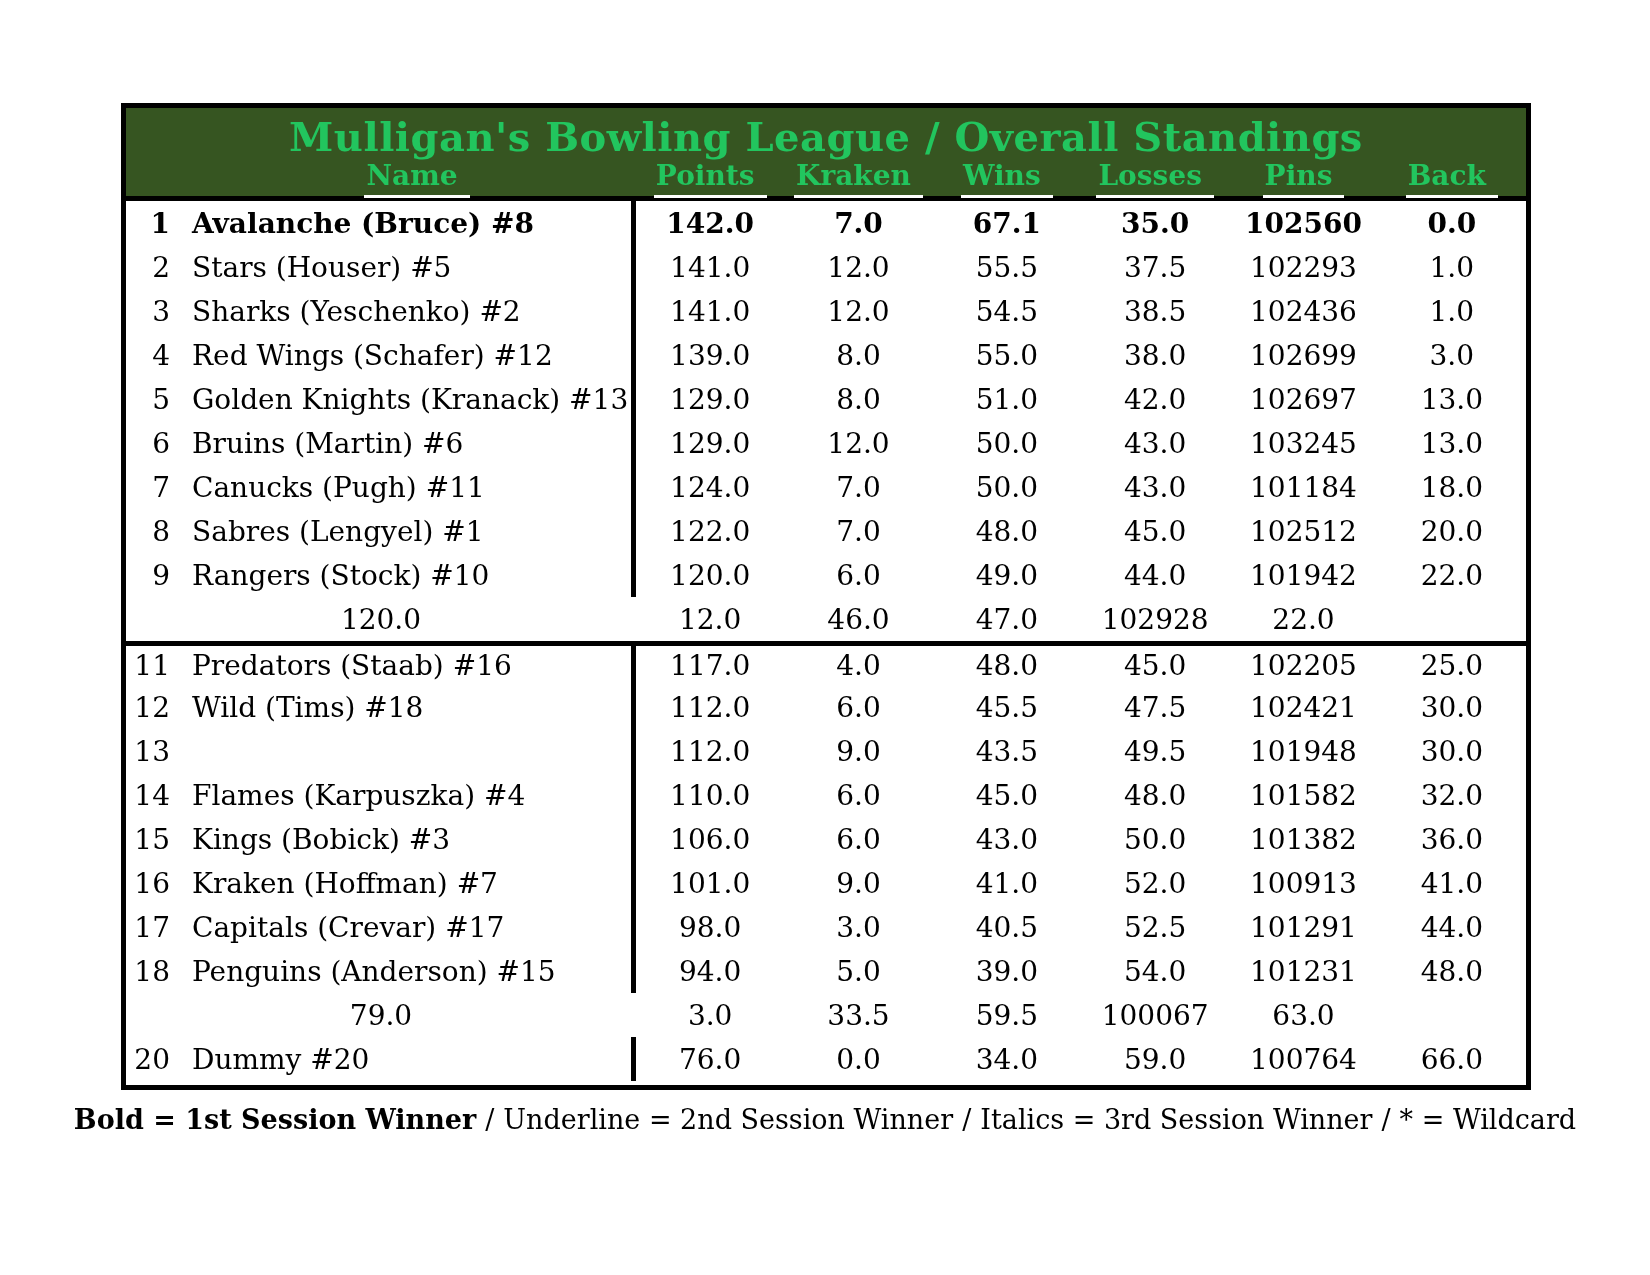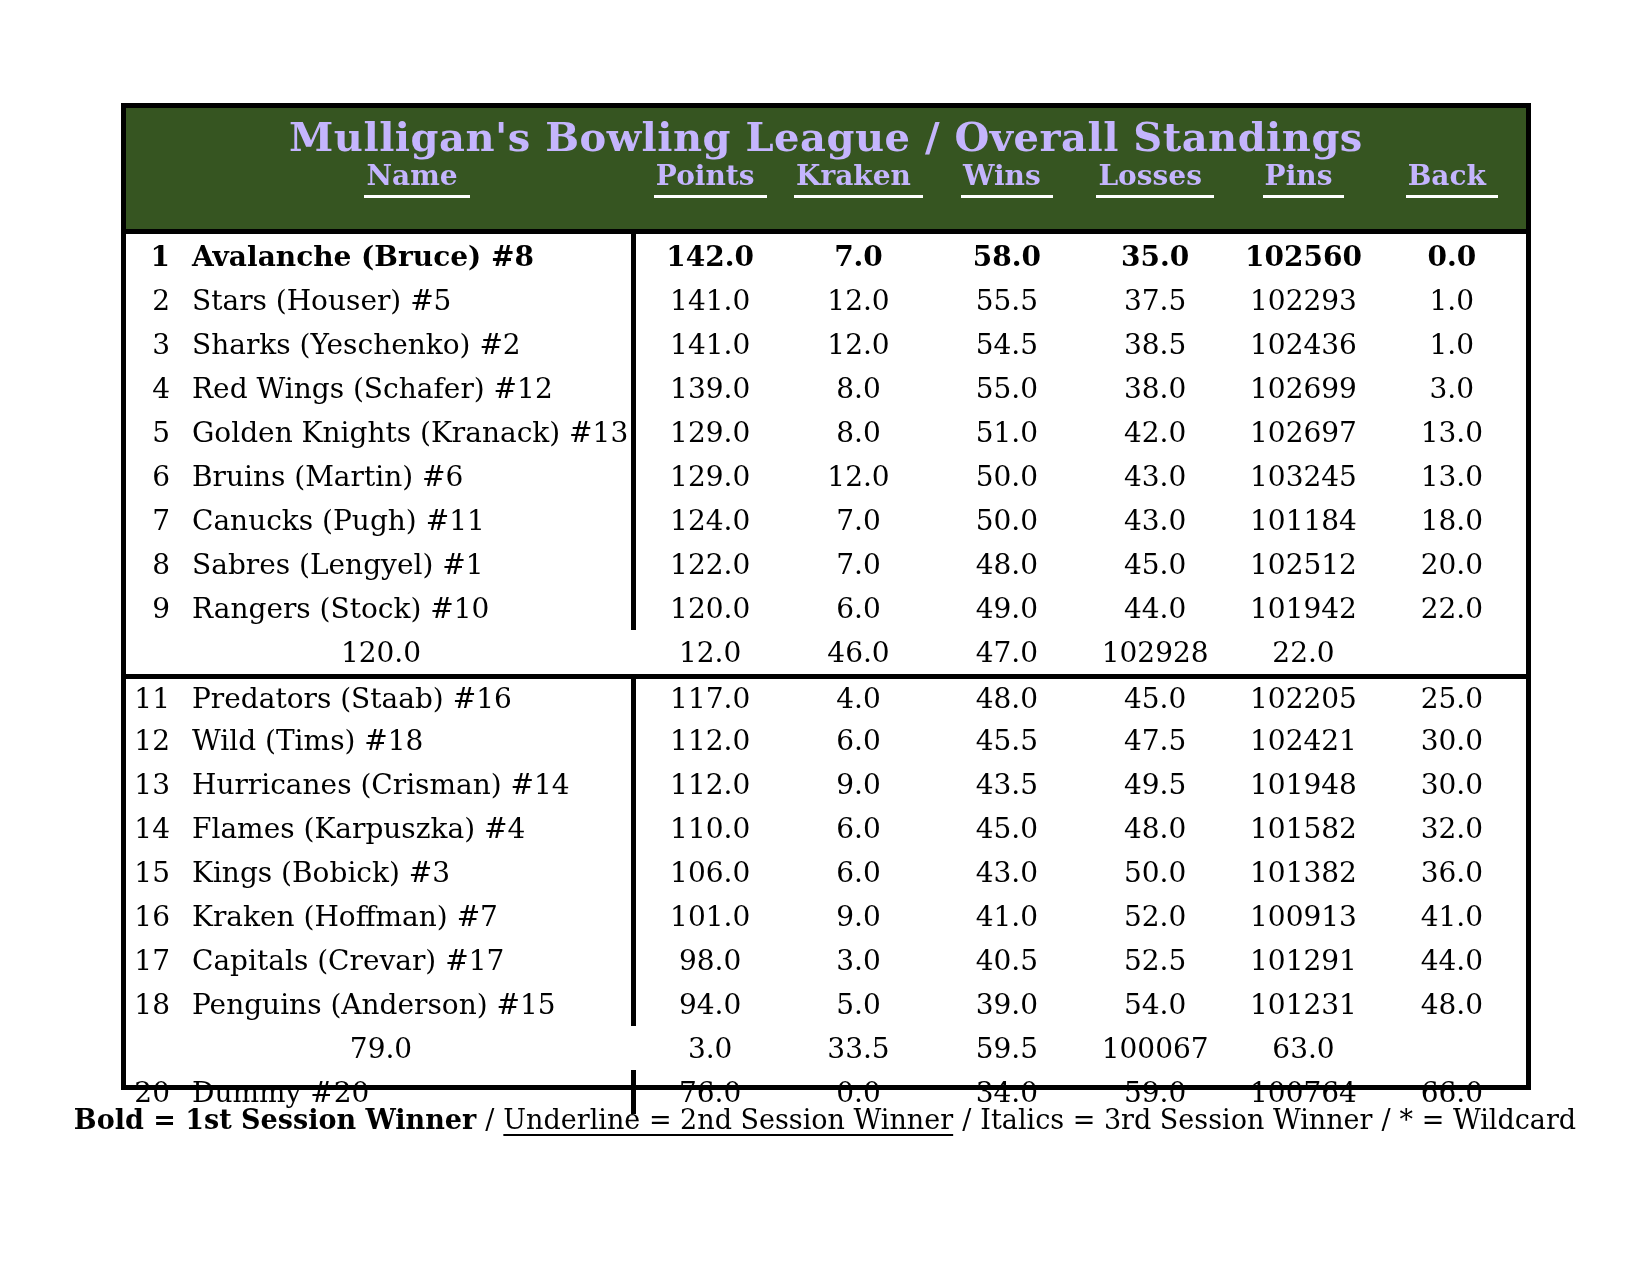--- a/index.html
+++ b/index.html
@@ -14,24 +14,24 @@
   .standings {
     position: absolute;
     left: 121px; top: 103px;
     width: 1410px; height: 987px;
     border: 5px solid #000;
     background: #ffffff;
   }
 
   
   .thead {
-    height: 126px;
+    height: 93px;
     background: var(--header-bg, #365521);
     border-bottom: 5px solid #000;
-    color: #c4b5fd;
+    color: #22c55e;
   }
   .title {
     text-align: center;
     font-weight: bold;
     font-size: 40px;
     line-height: 1;
     padding-top: 9px;
     letter-spacing: 0.5px;
   }
   .col-headers {
@@ -77,21 +77,21 @@
   
   .legend {
     position: absolute;
     top: 1104px; left: 0;
     width: 100%;
     text-align: center;
     font-size: 27px;
     white-space: nowrap;
   }
   .lg-bold { font-weight: bold; }
-  .lg-underline { text-decoration: underline; text-underline-offset: 5px; }
+  .lg-underline { text-underline-offset: 5px; }
   .lg-italic { }
   .lg-sep { padding: 0 9px; }
 </style>
 </head>
 <body>
 
 <div class="sheet">
 
   <div class="standings">
 
@@ -123,21 +123,21 @@
     </div>
 
     <div class="tbody">
         <div class="row bold">
           <div class="name-cell">
             <span class="rank">1</span>
             <span class="team">Avalanche (Bruce) #8</span>
           </div>
           <div class="num">142.0</div>
           <div class="num">7.0</div>
-          <div class="num">58.0</div>
+          <div class="num">67.1</div>
           <div class="num">35.0</div>
           <div class="num">102560</div>
           <div class="num">0.0</div>
         </div>
         <div class="row">
           <div class="name-cell">
             <span class="rank">2</span>
             <span class="team">Stars (Houser) #5</span>
           </div>
           <div class="num">141.0</div>
@@ -259,21 +259,20 @@
           <div class="num">112.0</div>
           <div class="num">6.0</div>
           <div class="num">45.5</div>
           <div class="num">47.5</div>
           <div class="num">102421</div>
           <div class="num">30.0</div>
         </div>
         <div class="row">
           <div class="name-cell">
             <span class="rank">13</span>
-            <span class="team">Hurricanes (Crisman) #14</span>
           </div>
           <div class="num">112.0</div>
           <div class="num">9.0</div>
           <div class="num">43.5</div>
           <div class="num">49.5</div>
           <div class="num">101948</div>
           <div class="num">30.0</div>
         </div>
         <div class="row">
           <div class="name-cell">

